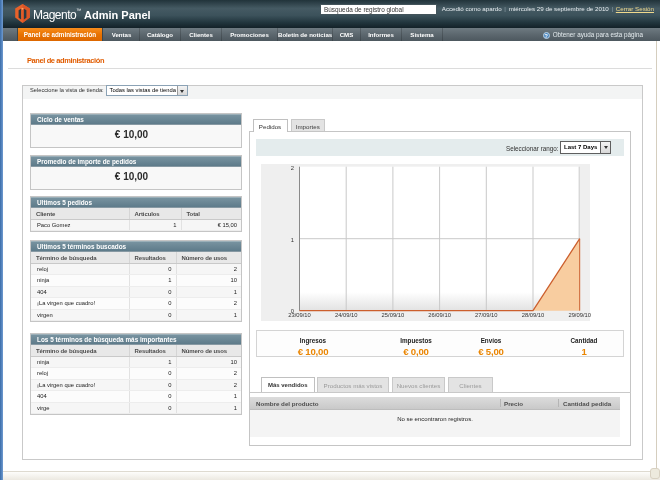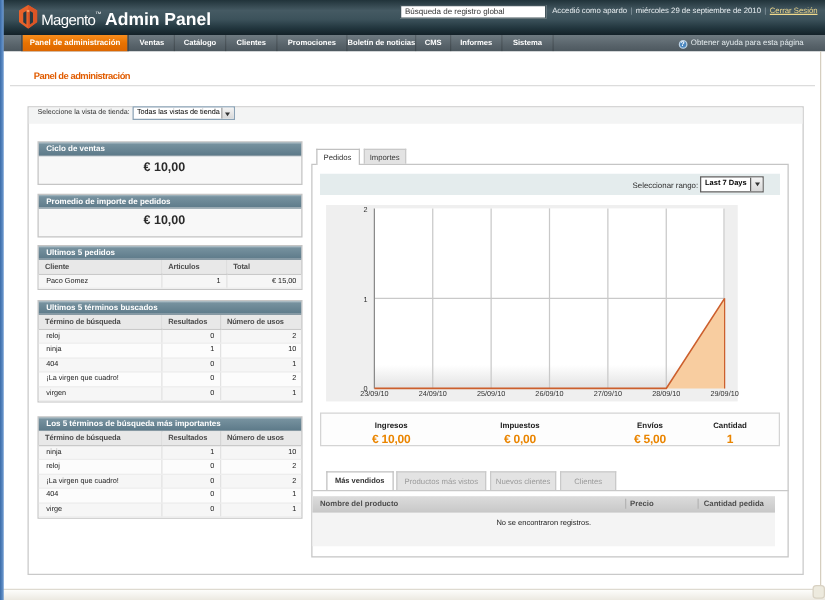--- a/index.html
+++ b/index.html
@@ -13,21 +13,21 @@
 #rightline { left:655.5px; top:41px; width:1.5px; height:430px; background:#d5cebf; z-index:5; }
 #bottombar { left:0; top:471px; width:660px; height:9px; background:linear-gradient(#fdfdfb,#ece9e1); border-top:1px solid #dedad0; z-index:6; }
 #grip { left:650px; top:468px; width:10px; height:11px; background:#edeade; border:1px solid #d8d1c2; border-radius:3px; z-index:7; }
 
 
 #header { left:0px; top:0; width:660px; height:28px;
   background:linear-gradient(180deg,#21333a 0%,#455a63 30%,#3c525b 55%,#22363e 80%,#132128 100%); }
 #logo { left:15px; top:4px; }
 #brand { left:33px; top:7px; color:#fff; font-size:12px; letter-spacing:-0.5px; }
 #brand .tm { font-size:5px; vertical-align:7px; letter-spacing:0; }
-#brand b { font-size:14px; letter-spacing:0px; }
+#brand b { font-size:11px; letter-spacing:0px; }
 #search { left:320px; top:4px; width:117px; height:11px; background:#fff; border:1px solid #43545b; font-size:6.4px; color:#333; line-height:9px; padding-left:3px; }
 #hdright { right:6px; top:5px; font-size:6.2px; color:#e7edf0; white-space:nowrap; }
 #hdright .sep { color:#8fa0a8; padding:0 1px; }
 #hdright .lnk { color:#f0d98c; text-decoration:underline; }
 
 
 #nav { left:0px; top:28px; width:660px; height:13px; background:linear-gradient(#6e7a81,#59646b 60%,#4d585f); }
 #nav .item { position:absolute; top:0; height:13px; line-height:13px; color:#fff; font-size:6.1px; font-weight:bold; text-align:center; white-space:nowrap; border-right:1px solid rgba(0,0,0,0.18); }
 #navactive { position:absolute; left:17px; top:0px; width:86px; height:13px; line-height:13px; text-align:center;
   background:linear-gradient(#f78d1d,#e87200 50%,#dd6700); color:#fff; font-size:6.3px; font-weight:bold;
@@ -289,21 +289,21 @@
 
   <div id="statsbox" class="abs"></div>
   <div class="stat abs" style="left:313px;">
       <div class="lb">Ingresos</div>
       <div class="vl">€ 10,00</div>
     </div>
   <div class="stat abs" style="left:416px;">
       <div class="lb">Impuestos</div>
       <div class="vl">€ 0,00</div>
     </div>
-  <div class="stat abs" style="left:520px;">
+  <div class="stat abs" style="left:491px;">
       <div class="lb">Envíos</div>
       <div class="vl">€ 5,00</div>
     </div>
   <div class="stat abs" style="left:584px;">
       <div class="lb">Cantidad</div>
       <div class="vl">1</div>
     </div>
 
   <div class="tab tabon abs" style="left:261px;top:377px;width:53.5px;height:15px;line-height:15px;font-size:6px;">Más vendidos</div>
   <div class="tab taboff abs" style="left:317px;top:377px;width:72px;height:15px;line-height:15px;font-size:6.2px;">Productos más vistos</div>

